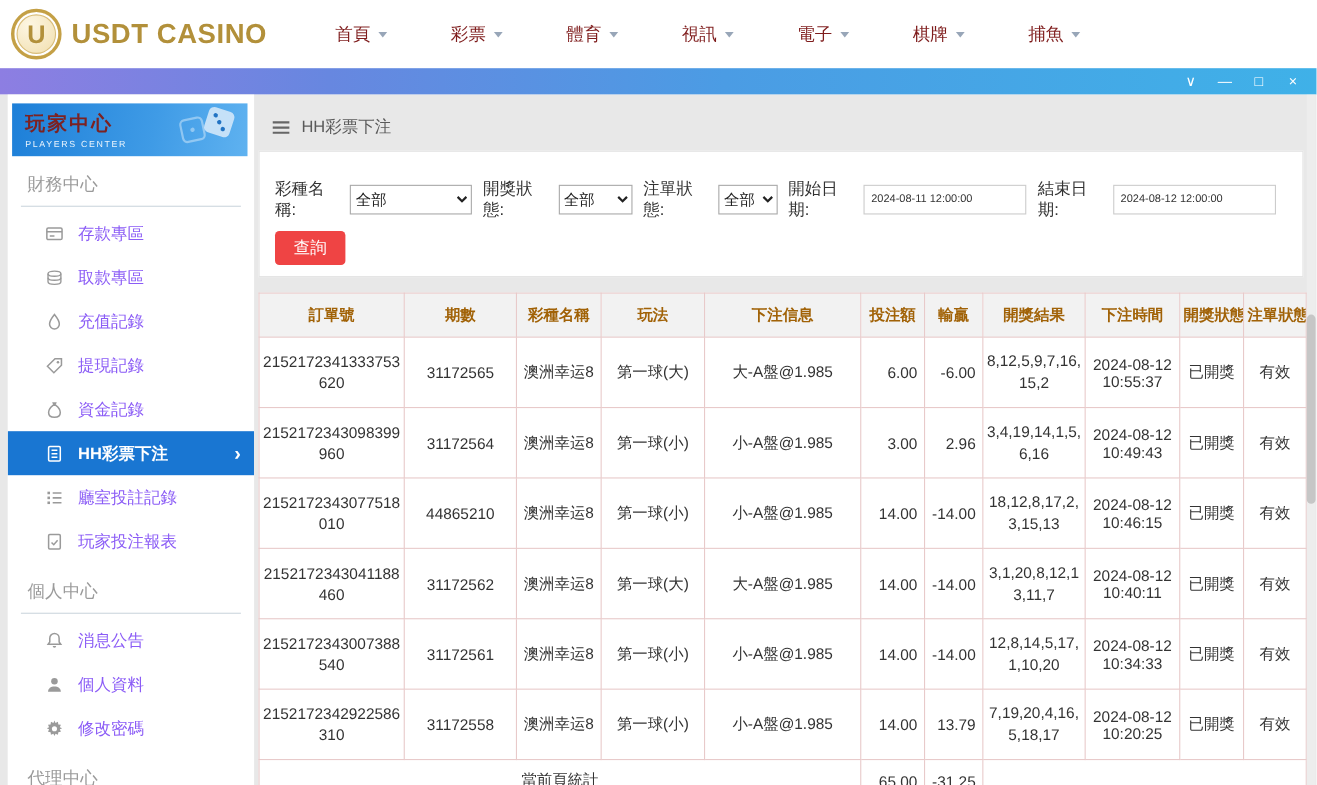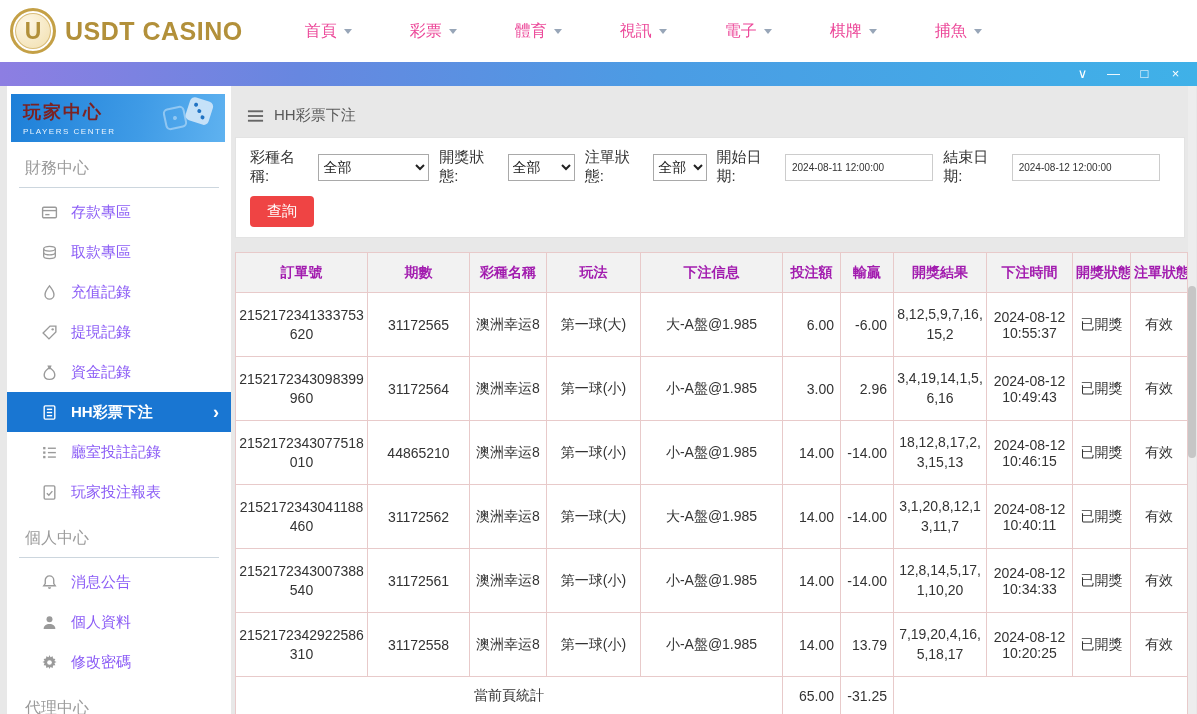--- a/index.html
+++ b/index.html
@@ -16,21 +16,21 @@
   .logo-emblem {
     width:46px; height:46px; border-radius:50%;
     border:3px solid #c4a046;
     box-shadow: inset 0 0 0 2px #fff, inset 0 0 0 3px #d9bd7a;
     display:flex; align-items:center; justify-content:center;
     color:#b2903a; font-weight:bold; font-size:23px;
     background: radial-gradient(circle at 35% 30%, #fdf6e3, #f0dca8);
   }
   .logo-text { margin-left:9px; font-size:25px; font-weight:bold; color:#b2903a; letter-spacing:.5px; }
   .nav { display:flex; margin-left:62px; gap:58px; }
-  .nav-item { display:inline-flex; align-items:center; gap:7px; color:#ec4899; font-size:16px; cursor:pointer; }
+  .nav-item { display:inline-flex; align-items:center; gap:7px; color:#7f1d1d; font-size:16px; cursor:pointer; }
   .caret { width:0; height:0; border-left:4px solid transparent; border-right:4px solid transparent; border-top:5px solid #98a6b8; }
 
   
   .titlebar {
     height:24px;
     background:linear-gradient(90deg,#8d7ee2 0%,#6787e0 25%,#4b9ce4 55%,#3fb1e8 100%);
     display:flex; align-items:center; justify-content:flex-end; padding-right:6px;
   }
   .win-btn { width:31px; text-align:center; color:#fff; font-size:13px; line-height:24px; cursor:pointer; }
 
@@ -57,31 +57,31 @@
   .menu-item.active { background:#1976d2; color:#fff; font-weight:bold; }
   .menu-item.active .icon { color:#fff; }
   .menu-item .arrow { margin-left:auto; font-size:18px; line-height:1; color:#fff; }
 
   
   .main { flex:1; position:relative; overflow:hidden; }
   .breadcrumb { display:flex; align-items:center; gap:10px; padding:20px 0 0 16px; color:#5a5a5a; font-size:15px; }
   .breadcrumb .burger { display:inline-flex; cursor:pointer; }
 
   .filter-card { background:#fff; border:1px solid #e3e3e3; margin:12px 12px 0 4px; padding:10px 14px 10px; }
-  .filter-row { display:flex; align-items:flex-end; font-size:15px; color:#333; }
+  .filter-row { display:flex; align-items:flex-end; font-size:15px; color:#333;margin-top:14px; }
   .fg { display:flex; align-items:center; gap:5px; margin-right:10px; }
   select { height:27px; border:1px solid #a9a9a9; background:#fff; font-size:14px; color:#222; font-family:inherit; }
   .sel-lottery { width:112px; } .sel-draw { width:68px; } .sel-order { width:54px; }
   input.date { height:27px; width:150px; border:1px solid #ccc; font-size:10px; color:#333; padding:0 6px; font-family:inherit; }
   .search-btn { margin-top:10px; background:#ef4444; color:#fff; border:none; border-radius:4px; padding:6px 17px; font-size:15px; cursor:pointer; font-family:inherit; }
 
   .table-card { margin:14px 12px 0 4px; }
   table { border-collapse:collapse; table-layout:fixed; width:952px; background:#fff; }
   th,td { border:1px solid #e8caca; font-size:14px; color:#333; text-align:center; padding:4px 3px; vertical-align:middle; }
-  th { background:#f2f2f2; color:#a21caf; height:40px; font-weight:bold; white-space:nowrap; overflow:hidden; }
+  th { background:#f2f2f2; color:#a16207; height:40px; font-weight:bold; white-space:nowrap; overflow:hidden; }
   tr.data-row { height:64px; }
   td.num { text-align:right; padding-right:6px; }
   td.order { word-break:break-all; line-height:1.35; }
   td.result { word-break:break-all; line-height:1.4; }
   tr.stats-row { height:38px; }
 
   
   .scrollbar { position:absolute; top:0; right:1px; width:8px; height:100%; background:#ededed; }
   .scroll-thumb { position:absolute; top:200px; right:0; width:8px; height:172px; background:#c6c6c6; border-radius:4px; cursor:pointer; }
 </style>

